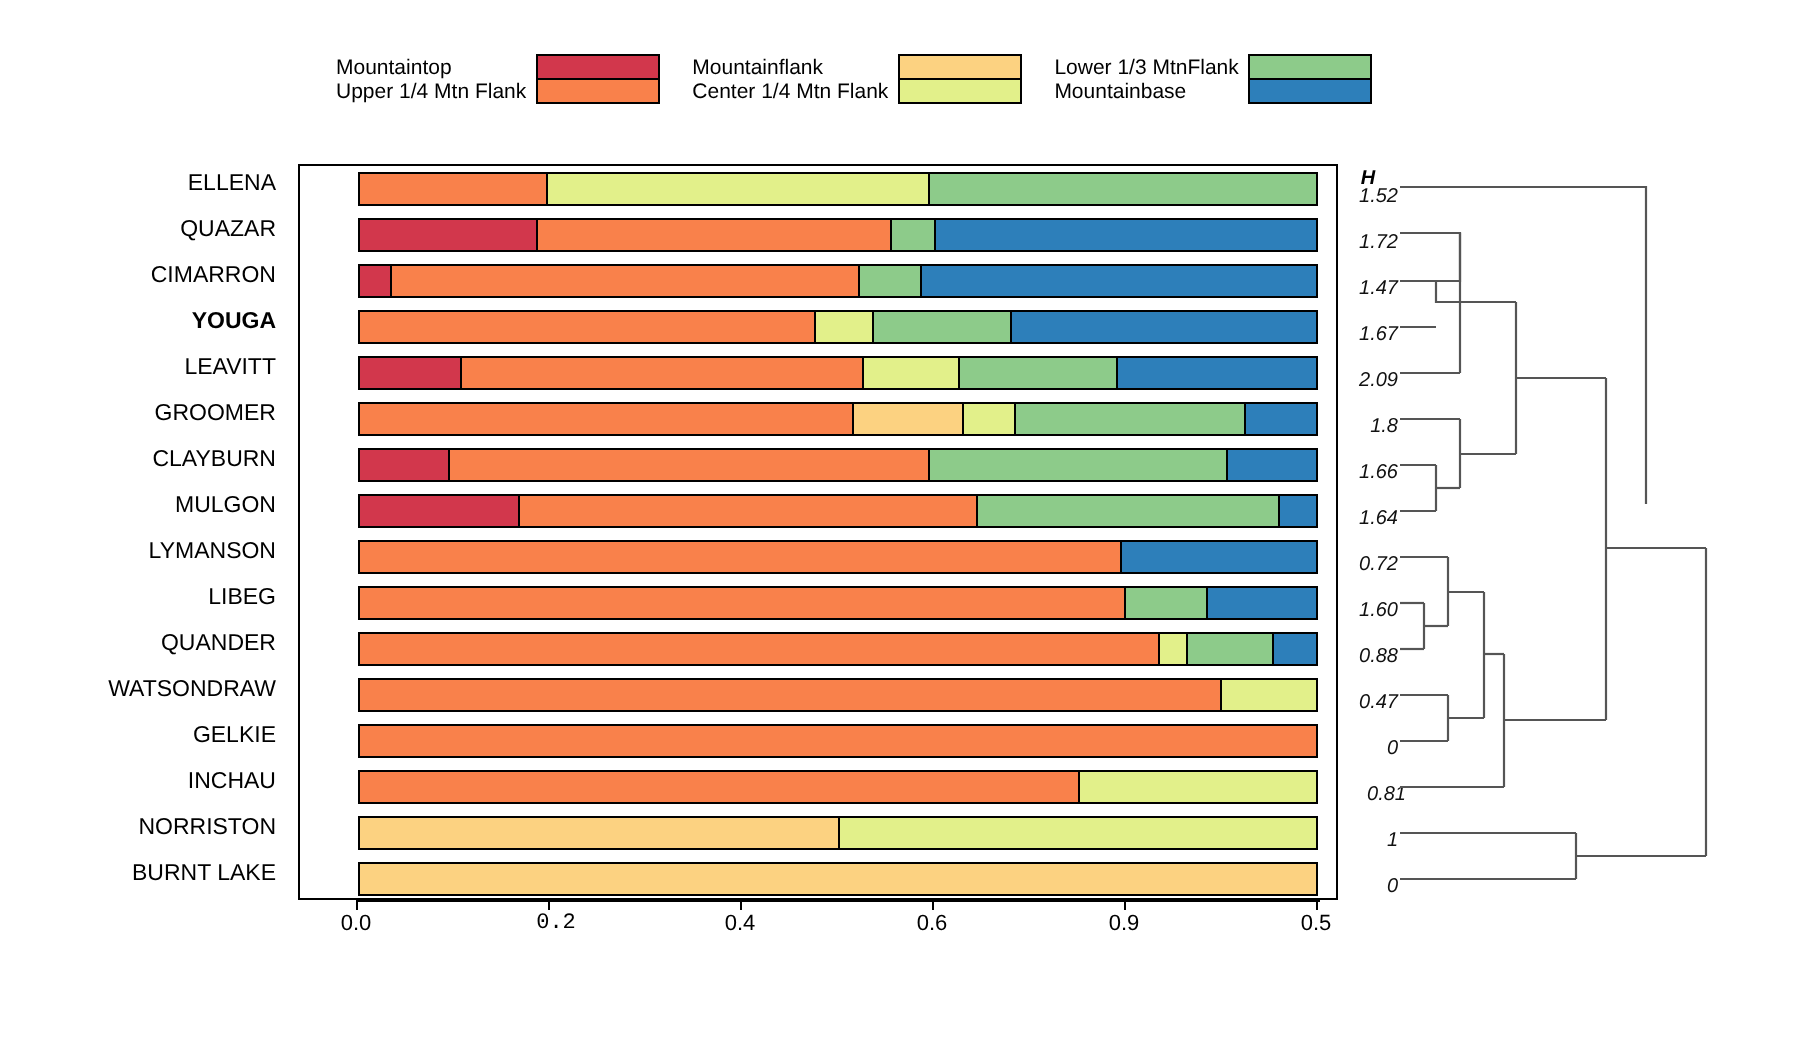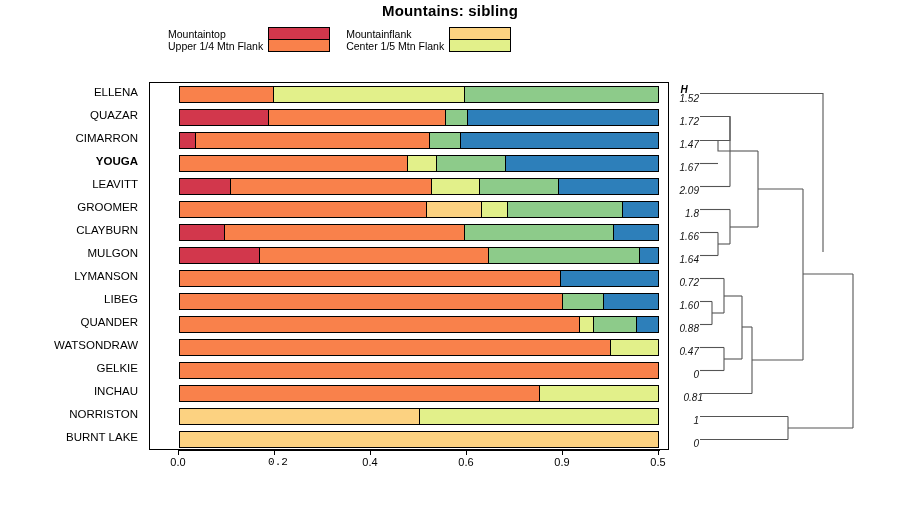--- a/index.html
+++ b/index.html
@@ -66,41 +66,50 @@
 
   
   .dendro{position:absolute;left:700px;top:82px;width:195px;height:368px;}
   .dendro svg{display:block;}
 </style>
 </head>
 <body>
 
 <div id="root">
 
-  <div class="title">Mountains: sibling</div>
 
   <div class="legend" id="legend">
       <div class="legend-group">
         <div class="legend-labels">
           <div>Mountaintop</div>
           <div>Upper 1/4 Mtn Flank</div>
         </div>
         <div class="legend-swatches">
           <span style="background: rgb(210, 55, 76);"></span>
           <span style="background: rgb(249, 129, 75);"></span>
         </div>
       </div>
       <div class="legend-group">
         <div class="legend-labels">
           <div>Mountainflank</div>
-          <div>Center 1/5 Mtn Flank</div>
+          <div>Center 1/4 Mtn Flank</div>
         </div>
         <div class="legend-swatches">
           <span style="background: rgb(252, 210, 129);"></span>
           <span style="background: rgb(226, 240, 138);"></span>
+        </div>
+      </div>
+      <div class="legend-group">
+        <div class="legend-labels">
+          <div>Lower 1/3 MtnFlank</div>
+          <div>Mountainbase</div>
+        </div>
+        <div class="legend-swatches">
+          <span style="background: rgb(141, 203, 138);"></span>
+          <span style="background: rgb(45, 127, 186);"></span>
         </div>
       </div>
     </div>
 
   <div class="rowlabels" id="rowlabels">
       <div class="rlab" style="top: 4px;">ELLENA</div>
       <div class="rlab" style="top: 27px;">QUAZAR</div>
       <div class="rlab" style="top: 50px;">CIMARRON</div>
       <div class="rlab bold" style="top: 73px;">YOUGA</div>
       <div class="rlab" style="top: 96px;">LEAVITT</div>

